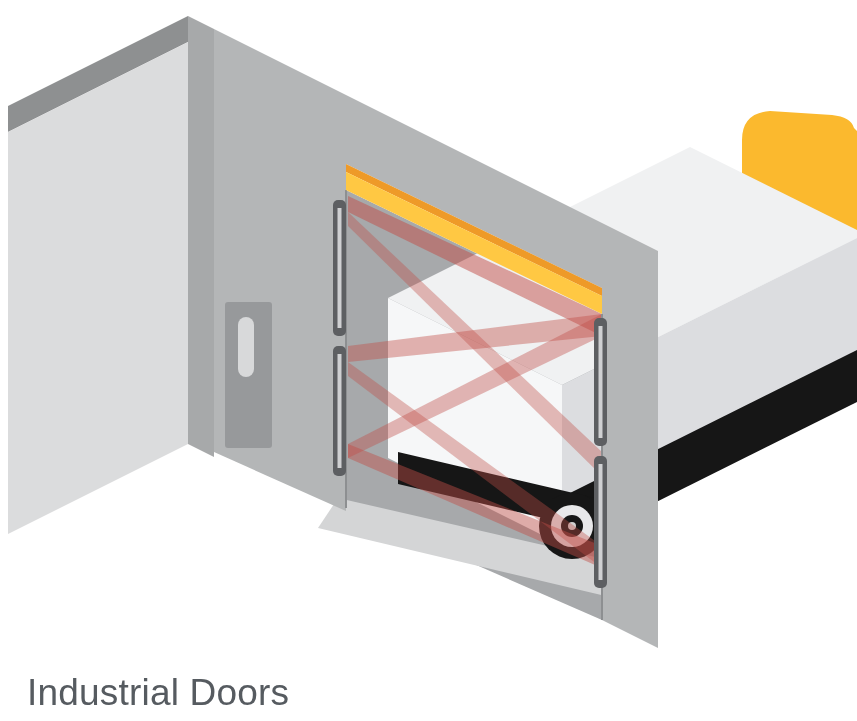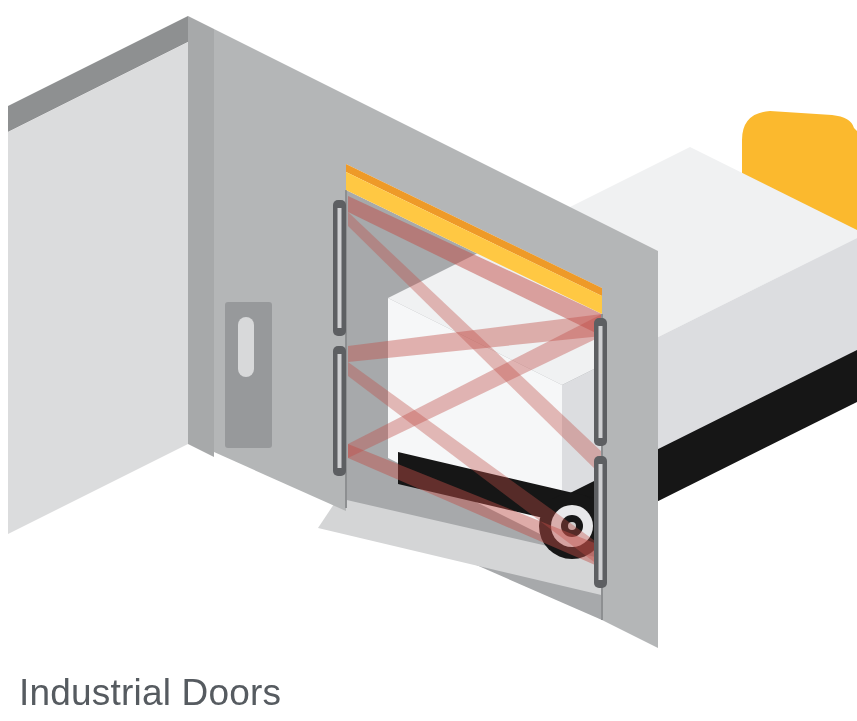--- a/index.html
+++ b/index.html
@@ -1,21 +1,21 @@
 <!DOCTYPE html>
 <html><head>
 <meta charset="utf-8">
 <style>
   html,body{margin:0;padding:0;background:#ffffff;}
   body{font-family:"Liberation Sans", sans-serif;}
   .stage{position:relative;width:857px;height:721px;background:#ffffff;overflow:hidden;}
   .stage svg{position:absolute;left:0;top:0;}
   .caption{
     position:absolute;
-    left:19px;
+    left:27px;
     top:672px;
     font-size:37px;
     font-weight:500;
     letter-spacing:0.2px;
     color:#565b60;
     font-family:"Liberation Sans", sans-serif;
   }
 </style>
 </head>
 <body>

